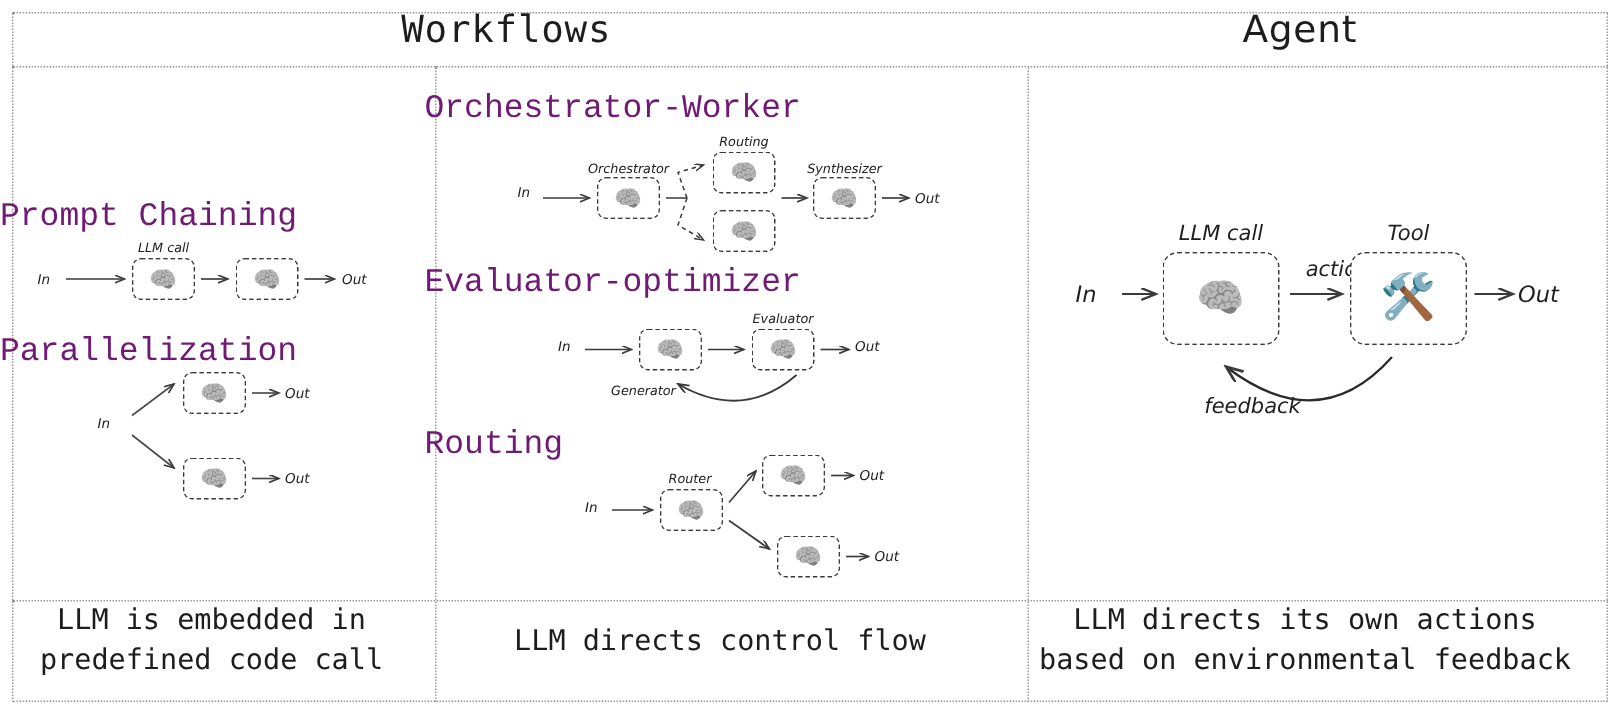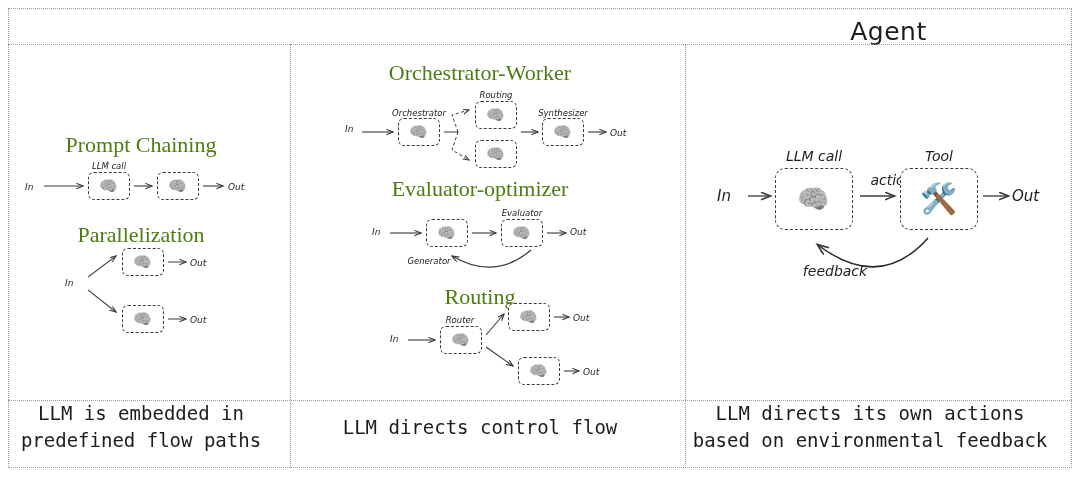--- a/index.html
+++ b/index.html
@@ -44,44 +44,43 @@
 
   
   .col-head {
     position: absolute;
     top: 2px; height: 34px;
     display: flex; align-items: center; justify-content: center;
     font-size: 25px; font-weight: 400; color: #1d1d1d;
     letter-spacing: 0.5px;
   }
   .col-head.workflows { left: 0px; width: 675px; font-family: "DejaVu Sans Mono", monospace; }
-  .col-head.agent     { left: 696px; width: 385px; font-family: "DejaVu Sans", sans-serif; margin-top: 12px; }
+  .col-head.agent     { left: 674px; width: 385px; font-family: "DejaVu Sans", sans-serif; }
 
   
   .caption {
     position: absolute;
     top: 394px; height: 66px;
     display: flex; flex-direction: column;
     align-items: center; justify-content: center;
     font-family: "DejaVu Sans Mono", monospace;
     font-size: 19px; line-height: 27px; color: #1d1d1d;
     text-align: right;
     white-space: nowrap;
   }
   .caption.c1 { left: 0px;   width: 282px; }
   .caption.c2 { left: 283px; width: 394px; }
   .caption.c3 { left: 678px; width: 384px; }
 
   
   .ptitle {
     position: absolute;
-    font-family: Liberation Serif, serif;
-    font-size: 22px; color: #4d7c0f;
+    font-family: Liberation Mono, monospace;
+    font-size: 22px; color: #701a75;
     white-space: nowrap;
-    text-align: center;
   }
 
   
   .node {
     position: absolute;
     border: 1.4px dashed #3a3a3a;
     border-radius: 7px;
     background: #fff;
     display: flex; align-items: center; justify-content: center;
   }
@@ -116,20 +115,21 @@
   .brain.lg { font-size: 26px; }
   .tool { font-size: 30px; line-height: 1; }
 </style>
 </head>
 <body>
 
 <div id="root">
 
   <div class="frame"></div>
 
+  <div class="col-head workflows">Workflows</div>
   <div class="col-head agent">Agent</div>
 
   <div class="frame" style="border:none;">
     <div class="hdiv-top"></div>
     <div class="vdiv d1"></div>
     <div class="vdiv d2"></div>
     <div class="hdiv"></div>
   </div>
 
   <div class="ptitle" style="left:0; width:282px; top:132px;">Prompt Chaining</div>
@@ -284,21 +284,21 @@
 
   <svg class="ov" width="1080" height="484">
     <line x1="748" y1="196" x2="770" y2="196" stroke="#3a3a3a" stroke-width="1.3" marker-end="url(#ahb)"></line>
     <line x1="860" y1="196" x2="894" y2="196" stroke="#3a3a3a" stroke-width="1.3" marker-end="url(#ahb)"></line>
     <line x1="983" y1="196" x2="1008" y2="196" stroke="#3a3a3a" stroke-width="1.3" marker-end="url(#ahb)"></line>
     <path d="M928,238 Q880,292 818,245" stroke="#2a2a2a" stroke-width="1.5" fill="none" marker-end="url(#ahb)"></path>
   </svg>
 
   <div class="caption c1">
     <span>LLM is embedded in</span>
-    <span>predefined flow paths</span>
+    <span>predefined code call</span>
   </div>
   <div class="caption c2">
     <span>LLM directs control flow</span>
   </div>
   <div class="caption c3">
     <span>LLM directs its own actions</span>
     <span>based on environmental feedback</span>
   </div>
 
 </div>

